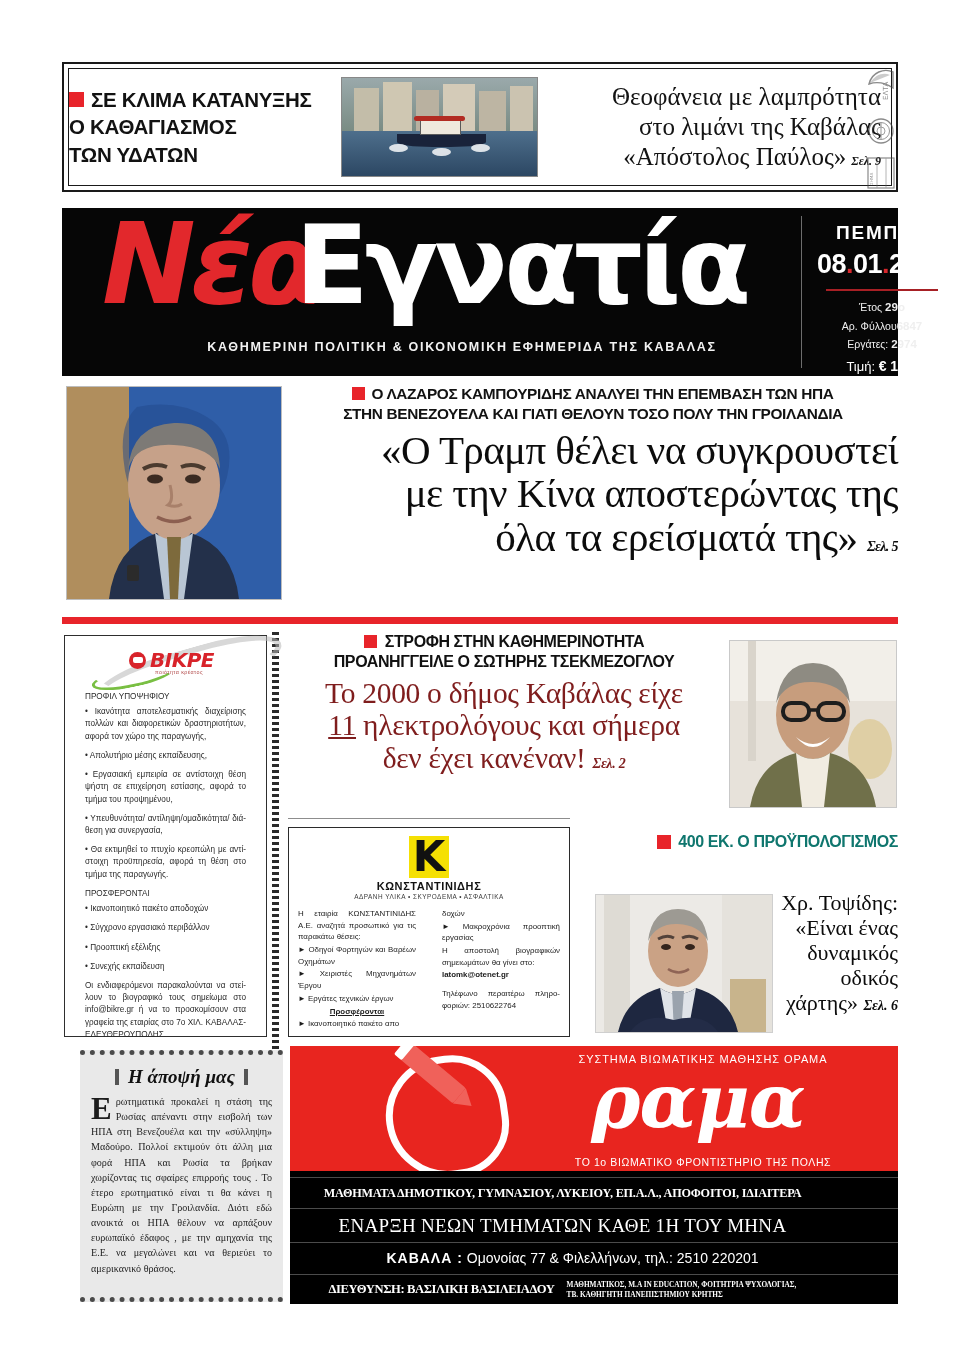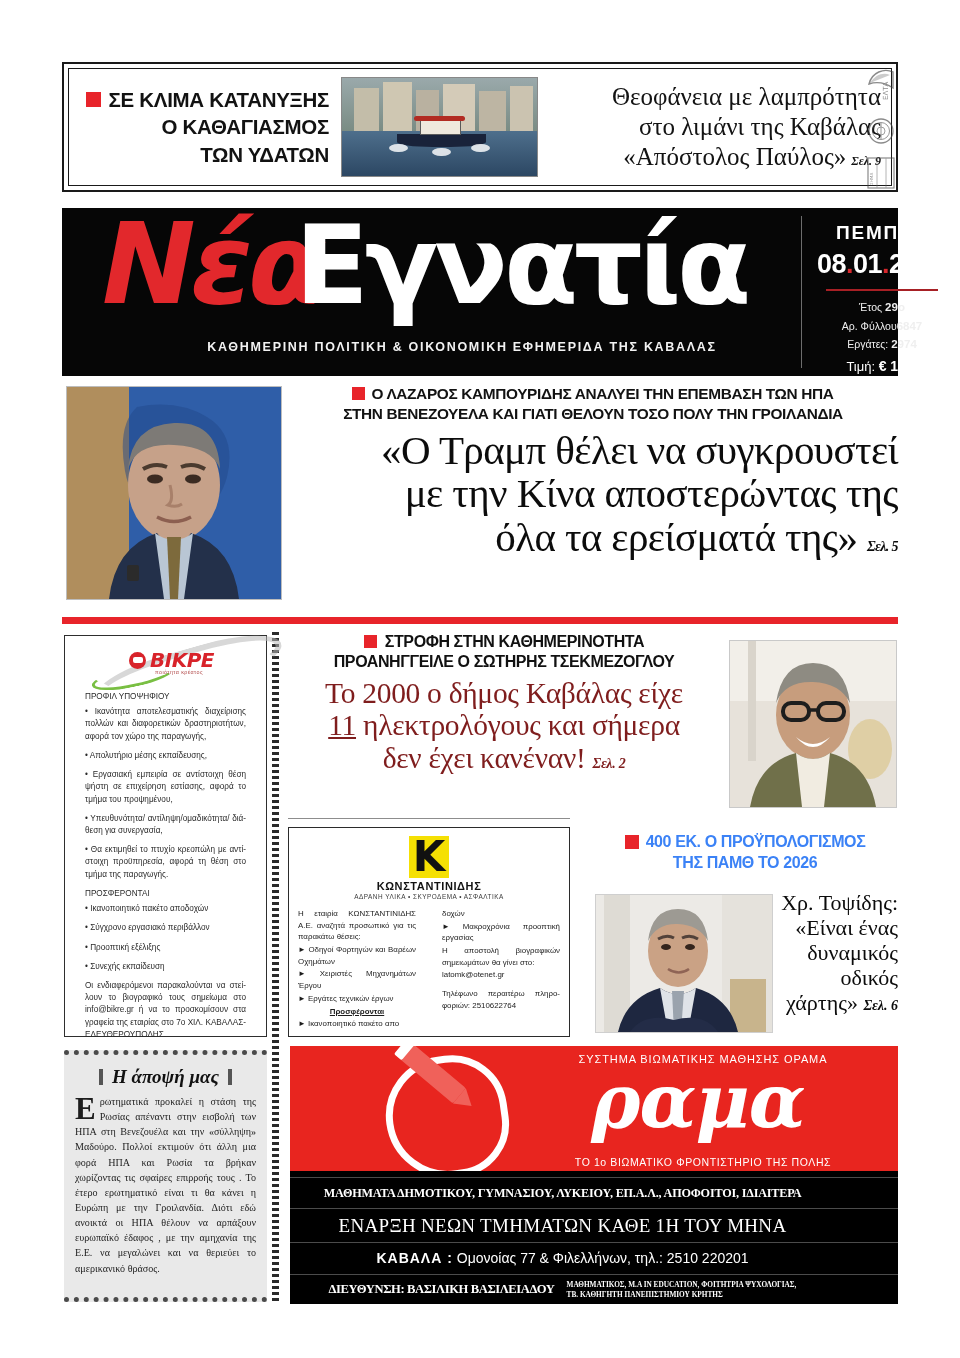--- a/index.html
+++ b/index.html
@@ -2,21 +2,21 @@
 <html lang="el"><head>
 <meta charset="utf-8">
 <style>
   html,body{margin:0;padding:0;background:#ffffff;}
   body{width:960px;height:1358px;position:relative;font-family:"Liberation Sans",sans-serif;color:#111;overflow:hidden;}
   .page{position:absolute;left:0;top:0;width:960px;height:1358px;background:#fff;}
 
   
   .teaser-wrap{position:absolute;left:62px;top:62px;width:836px;height:130px;border:2px solid #1a1a1a;background:#fff;box-sizing:border-box;}
   .teaser-inner{position:absolute;left:4px;top:4px;right:4px;bottom:4px;border:1px solid #1a1a1a;box-sizing:border-box;display:flex;align-items:stretch;}
-  .teaser-left{width:268px;display:flex;flex-direction:column;justify-content:center;align-items:flex-end;padding-right:8px;box-sizing:border-box;}
+  .teaser-left{width:268px;display:flex;flex-direction:column;justify-content:center;align-items:flex-start;padding-right:8px;box-sizing:border-box;}
   .teaser-left .ln{font-family:"Liberation Sans",sans-serif;font-weight:bold;font-size:20.5px;letter-spacing:-0.3px;line-height:1.34;white-space:nowrap;color:#121212;}
   .teaser-left .ln.first{display:flex;align-items:center;gap:7px;}
   .redsq{display:inline-block;width:15px;height:15px;background:#e8242a;flex:0 0 auto;}
   .teaser-photo{width:195px;margin:8px 6px 8px 4px;border:1px solid #888;position:relative;overflow:hidden;background:linear-gradient(#6a7f95,#36506b);flex:0 0 auto;}
   .teaser-right{flex:1;display:flex;flex-direction:column;justify-content:center;align-items:flex-end;padding-right:10px;box-sizing:border-box;}
   .teaser-right .tr{font-family:"Liberation Serif",serif;font-size:25px;line-height:1.2;color:#131313;white-space:nowrap;}
   .teaser-right .sel{font-family:"Liberation Serif",serif;font-size:12px;font-style:italic;font-weight:bold;margin-left:5px;}
   .seals{position:absolute;left:860px;top:66px;width:42px;height:124px;display:flex;flex-direction:column;align-items:center;justify-content:space-between;}
   .seal{opacity:.62;}
 
@@ -67,21 +67,21 @@
   .swoosh2{position:absolute;left:6px;top:20px;width:78px;height:14px;border-radius:50%;border:3px solid #79bf43;border-top-color:transparent;border-right-color:transparent;transform:rotate(-12deg);}
   .bk-mark{position:absolute;left:44px;top:5px;width:17px;height:17px;border-radius:50%;background:#d8232a;}
   .bk-mark:after{content:"";position:absolute;left:3.5px;top:5px;width:10px;height:6px;background:#fff;border-radius:2px;}
   .bk-name{position:absolute;left:65px;top:1px;font-family:"DejaVu Sans",sans-serif;font-weight:bold;font-style:italic;font-size:20px;color:#d8232a;letter-spacing:-0.5px;}
   .bk-tag{position:absolute;left:70px;top:22px;font-size:5.4px;color:#b24a4a;letter-spacing:.4px;}
   .ad-body{font-size:8.2px;line-height:1.49;color:#2a2a2a;text-align:justify;font-family:"Liberation Sans",sans-serif;}
   .ad-body p{margin:0 0 7px;}
   .ad-body .hd{margin:0 0 3px;}
 
   
-  .opinion{position:absolute;left:64px;top:1050px;width:203px;height:252px;background:#e9e9e9;box-sizing:border-box;padding:10px 11px 8px;
+  .opinion{position:absolute;left:80px;top:1050px;width:203px;height:252px;background:#e9e9e9;box-sizing:border-box;padding:10px 11px 8px;
            border-top:5px dotted #4a4a4a;border-bottom:5px dotted #4a4a4a;}
   .op-title{text-align:center;font-family:"Liberation Serif",serif;font-weight:bold;font-style:italic;font-size:19px;color:#111;margin:1px 0 6px;display:flex;align-items:center;justify-content:center;gap:9px;}
   .op-bar{display:inline-block;width:4px;height:16px;background:#555;}
   .op-text{font-family:"Liberation Serif",serif;font-size:10.1px;line-height:1.5;text-align:justify;color:#1d1d1d;}
   .dropcap{float:left;font-family:"Liberation Serif",serif;font-size:31px;line-height:.78;font-weight:bold;padding:3px 4px 0 0;}
 
   
   .story2{position:absolute;left:288px;top:632px;width:610px;height:182px;}
   .s2-txt{position:absolute;left:0;top:0;width:432px;}
   .s2-kicker{font-family:"Liberation Sans",sans-serif;font-weight:bold;font-size:16px;line-height:1.28;text-align:center;letter-spacing:-0.4px;color:#111;}
@@ -95,45 +95,45 @@
   
   .konst{position:absolute;left:288px;top:827px;width:282px;height:210px;border:1px solid #2b2b2b;background:#fff;box-sizing:border-box;padding:6px 9px 5px;}
   .k-logo{width:40px;height:42px;background:#f5e003;margin:2px auto 0;position:relative;}
   .k-logo span{position:absolute;left:0;top:-2px;width:40px;text-align:center;font-family:"DejaVu Sans",sans-serif;font-weight:bold;font-size:42px;line-height:46px;color:#111;}
   .k-name{text-align:center;font-weight:bold;font-size:11px;letter-spacing:.6px;margin-top:2px;color:#111;font-family:"Liberation Sans",sans-serif;}
   .k-sub{text-align:center;font-size:6.4px;letter-spacing:.5px;color:#3a3a3a;margin-top:1px;font-family:"Liberation Sans",sans-serif;}
   .k-cols{display:flex;gap:26px;margin-top:8px;}
   .k-col{flex:1;font-size:7.9px;line-height:1.48;color:#1c1c1c;text-align:justify;font-family:"Liberation Sans",sans-serif;}
   .k-col p{margin:0 0 1px;}
   .k-col .ctr{text-align:center;}
-  .k-col b{font-weight:normal;}
+  .k-col b{font-weight:bold;}
   .k-col u{text-decoration:underline;font-weight:bold;}
 
   
   .story3{position:absolute;left:592px;top:832px;width:306px;height:205px;}
-  .s3-kicker{font-family:"Liberation Sans",sans-serif;font-weight:bold;font-size:16px;line-height:1.3;text-align:center;letter-spacing:-0.4px;color:#3b82f6;}
+  .s3-kicker{font-family:"Liberation Sans",sans-serif;font-weight:bold;font-size:16px;line-height:1.3;text-align:right;letter-spacing:-0.4px;color:#0f766e;}
   .s3-kicker .rl{display:inline-block;width:14px;height:14px;background:#e8242a;margin-right:7px;position:relative;top:2px;}
   .s3-photo{position:absolute;left:3px;top:62px;width:176px;height:137px;border:1px solid #cfcfcf;overflow:hidden;background:#cfc9c0;}
   .s3-quote{position:absolute;left:186px;top:58px;width:120px;font-family:"Liberation Serif",serif;font-size:22px;line-height:1.14;text-align:right;color:#0c0c0c;}
 
   
   .orama{position:absolute;left:290px;top:1046px;width:608px;height:258px;background:#000;box-sizing:border-box;}
   .or-red{position:absolute;left:0;top:0;width:608px;height:125px;background:#e8251f;overflow:hidden;}
   .or-sys{position:absolute;left:228px;top:7px;width:370px;text-align:center;color:#fff;font-size:11px;letter-spacing:.9px;font-family:"Liberation Sans",sans-serif;}
   .or-word{position:absolute;left:218px;top:18px;width:380px;text-align:center;color:#fff;font-family:"DejaVu Serif",serif;font-weight:bold;font-style:italic;font-size:74px;line-height:1;letter-spacing:-1px;}
   .or-tag{position:absolute;left:228px;top:110px;width:370px;text-align:center;color:#fff;font-size:10.5px;letter-spacing:.6px;font-family:"Liberation Sans",sans-serif;}
   .or-ring{position:absolute;left:96px;top:10px;width:108px;height:108px;border:7px solid #fff;border-radius:52% 48% 46% 54%;transform:rotate(-8deg);}
   .or-pencil{position:absolute;left:104px;top:16px;width:74px;height:20px;background:#f0615a;transform:rotate(40deg);border-radius:2px;}
   .or-pencil:after{content:"";position:absolute;right:-16px;top:0;border-left:16px solid #f0615a;border-top:10px solid transparent;border-bottom:10px solid transparent;}
   .or-pencil:before{content:"";position:absolute;left:-3px;top:0;width:10px;height:20px;background:#fff;border-radius:2px;}
   .or-line{position:absolute;left:0;width:608px;border-top:1px solid #4b4b4b;}
   .or-row{position:absolute;left:0;width:545px;text-align:center;color:#fff;font-family:"Liberation Serif",serif;}
   .or-r1{top:132px;height:30px;line-height:30px;font-size:12.2px;font-weight:bold;letter-spacing:-0.2px;}
   .or-r2{top:163px;height:33px;line-height:33px;font-size:19px;letter-spacing:.3px;}
-  .or-r3{top:197px;height:31px;line-height:31px;font-size:14px;font-family:"Liberation Sans",sans-serif;}
+  .or-r3{top:197px;height:31px;line-height:31px;font-size:14px;font-family:"Liberation Sans",sans-serif;padding-left:10px;}
   .or-r3 b{font-weight:bold;letter-spacing:1px;}
   .or-r4{top:229px;height:29px;display:flex;align-items:center;justify-content:center;gap:12px;}
   .or-r4 .lft{font-family:"Liberation Serif",serif;font-weight:bold;font-size:12.6px;letter-spacing:-0.4px;}
   .or-r4 .rgt{font-size:7.3px;line-height:1.33;text-align:left;font-family:"Liberation Serif",serif;font-weight:bold;}
 </style>
 </head>
 <body>
 
 <div class="page">
 
@@ -347,21 +347,20 @@
         <p><b>latomk@otenet.gr</b></p>
         <p style="margin-top:7px">Τηλέφωνο περαιτέρω πληρο­φοριών: 2510622764</p>
       </div>
     </div>
   </div>
 
   <div class="story3">
     <div class="s3-kicker">
       <span class="rl"></span><span>400 ΕΚ. Ο ΠΡΟΫΠΟΛΟΓΙΣΜΟΣ</span>
     </div>
-    <div class="s3-kicker">ΤΗΣ ΠΑΜΘ ΤΟ 2026</div>
     <div class="s3-photo">
       <svg width="176" height="137" viewBox="0 0 176 137">
         <rect width="176" height="137" fill="#eceae6"></rect>
         <rect x="8" y="0" width="26" height="137" fill="#dedbd4"></rect>
         <rect x="126" y="0" width="50" height="137" fill="#e5e2dc"></rect>
         <rect x="134" y="84" width="36" height="53" fill="#c8b48c"></rect>
         <ellipse cx="82" cy="56" rx="30" ry="36" fill="#caa285"></ellipse>
         <path d="M52 46 q4 -32 30 -32 q26 0 30 32 q-9 -16 -30 -17 q-21 -1 -30 17z" fill="#9d9a93"></path>
         <ellipse cx="70" cy="52" rx="5" ry="3" fill="#34251d"></ellipse>
         <ellipse cx="94" cy="52" rx="5" ry="3" fill="#34251d"></ellipse>

